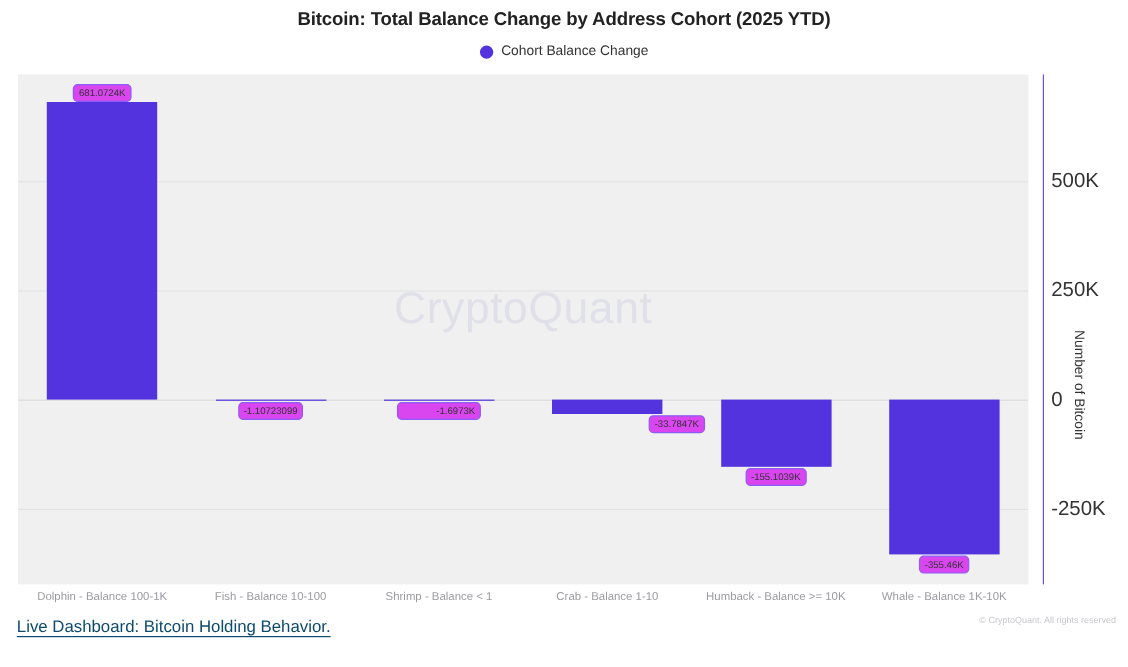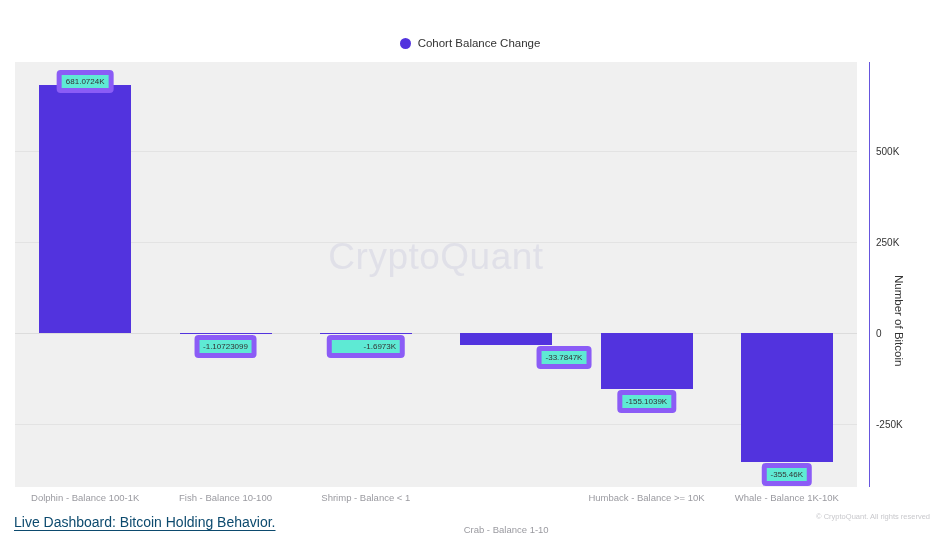--- a/index.html
+++ b/index.html
@@ -55,40 +55,40 @@
   }
 
   
   .bars-layer { position: absolute; left: 0; top: 0; width: 842px; height: 425px; }
   .bar {
     position: absolute;
     background: #5233DE;
   }
   .bar-label {
     position: absolute;
-    background: #5eead4;
-    border: 5px solid #8b5cf6;
+    background: #d946ef;
+    border: 1px solid #8b5cf6;
     border-radius: 4px;
     font-size: 8px;
     color: #333333;
     padding: 2px 4px 2px 4px;
     white-space: nowrap;
     line-height: 9px;
     transform: translateX(-50%);
   }
 
   
   .y-axis-line {
     position: absolute;
     left: 869px; top: 62px; width: 1px; height: 425px;
     background: #6655dd;
   }
   .y-tick {
     position: absolute; left: 876px;
-    font-size: 10px; color: #333333;
+    font-size: 17px; color: #333333;
     transform: translateY(-50%);
     white-space: nowrap;
   }
   .y-axis-title {
     position: absolute;
     left: 905px; top: 275px;
     font-size: 11.5px; color: #333333;
     transform-origin: left top;
     transform: rotate(90deg);
     white-space: nowrap;
@@ -116,20 +116,21 @@
     position: absolute; right: 10px; top: 512px;
     font-size: 7.5px; color: #c8c8cc;
     white-space: nowrap;
   }
 </style>
 </head>
 <body>
 
 <div class="chart-root">
 
+  <div class="chart-title">Bitcoin: Total Balance Change by Address Cohort (2025 YTD)</div>
 
   <div class="legend">
     <span class="legend-swatch"></span>
     <span class="legend-label">Cohort Balance Change</span>
   </div>
 
   <div class="plot-area">
     <div class="watermark">CryptoQuant</div>
     <div id="gridlines">
         <div class="gridline" style="top: 89px;"></div>
@@ -159,21 +160,21 @@
       <div class="y-tick" style="top: 242px;">250K</div>
       <div class="y-tick" style="top: 333px;">0</div>
       <div class="y-tick" style="top: 424px;">-250K</div>
     </div>
   <div class="y-axis-title">Number of Bitcoin</div>
 
   <div class="x-labels" id="x-labels">
       <div class="x-tick" style="left: 70.1667px;">Dolphin - Balance 100-1K</div>
       <div class="x-tick" style="left: 210.5px;">Fish - Balance 10-100</div>
       <div class="x-tick" style="left: 350.833px;">Shrimp - Balance &lt; 1</div>
-      <div class="x-tick" style="left: 491.167px; margin-top: 32px;">Crab - Balance 1-10</div>
+      <div class="x-tick" style="left: 491.167px;">Crab - Balance 1-10</div>
       <div class="x-tick" style="left: 631.5px;">Humback - Balance &gt;= 10K</div>
       <div class="x-tick" style="left: 771.833px;">Whale - Balance 1K-10K</div>
     </div>
 
   <a class="footer-link">Live Dashboard: Bitcoin Holding Behavior.</a>
   <div class="footer-copy">© CryptoQuant. All rights reserved</div>
 
 </div>
 
 </body></html>

